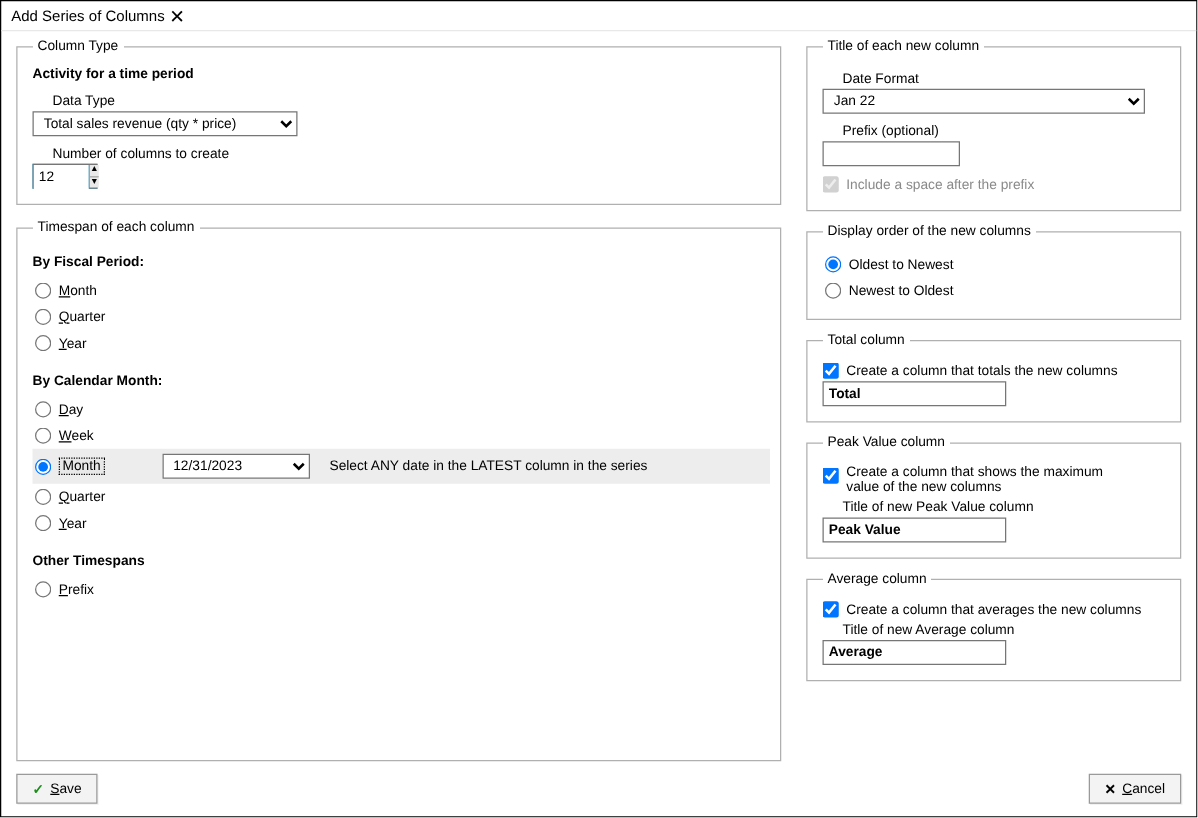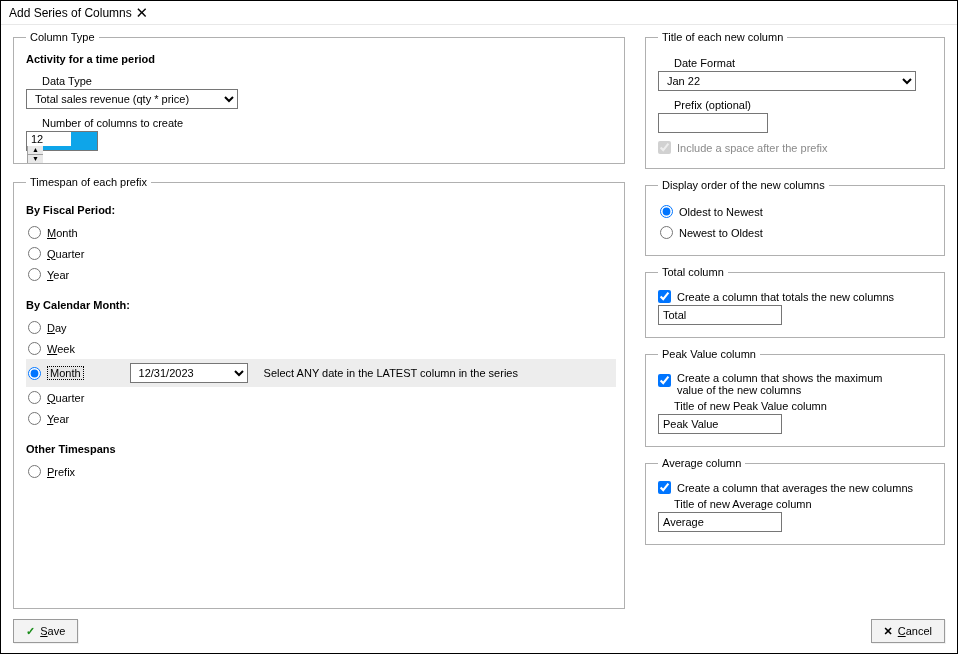--- a/index.html
+++ b/index.html
@@ -84,23 +84,22 @@
     border: 1px solid #767676;
     background: #fff;
     height: 20px;
     padding: 1px 4px;
   }
   .spinner {
     display: inline-flex;
     align-items: stretch;
     border: 1px solid #767676;
     height: 20px;
-    width: 72px;
+    width: 52px;
     background: #0ea5e9;
-    flex-direction: column;
   }
   .spinner input {
     border: none; outline: none;
     width: 44px; padding: 1px 4px;
     font-family: inherit; font-size: 11px;
   }
   .spinner .arrows {
     width: 16px;
     display: flex; flex-direction: column;
     border-left: 1px solid #a0a0a0;
@@ -131,21 +130,21 @@
     font-family: inherit; font-size: 11px;
     cursor: pointer;
     height: 24px;
     box-shadow: 1px 1px 0 rgba(0,0,0,0.05);
   }
   .icon-check { color: #1a8d1a; font-weight: bold; }
   .icon-x { color: #000; font-weight: bold; }
   .sel-date { width: 118px; }
   .sel-data { width: 212px; }
   .sel-dateformat { width: 258px; }
-  .txt-med { width: 124px; }
+  .txt-med { width: 147px; font-weight: bold; }
   .txt-sm { width: 110px; }
   .timespan-fieldset { flex: 1; }
 </style>
 </head>
 <body>
 
 <div class="window">
   <div class="titlebar">
     <span class="title">Add Series of Columns</span>
     <span class="close-x">✕</span>
@@ -165,21 +164,21 @@
         <div class="spinner">
           <input type="text" value="12" style="">
           <div class="arrows">
             <div>▲</div>
             <div>▼</div>
           </div>
         </div>
       </fieldset>
 
       <fieldset class="timespan-fieldset">
-        <legend>Timespan of each prefix</legend>
+        <legend>Timespan of each column</legend>
 
         <div class="timespan group">
           <div class="subhead">By Fiscal Period:</div>
           <div class="radio-row">
             <input type="radio" name="ts" style="">
             <label class="underline-first">Month</label>
           </div>
           <div class="radio-row">
             <input type="radio" name="ts" style="">
             <label class="underline-first">Quarter</label>

